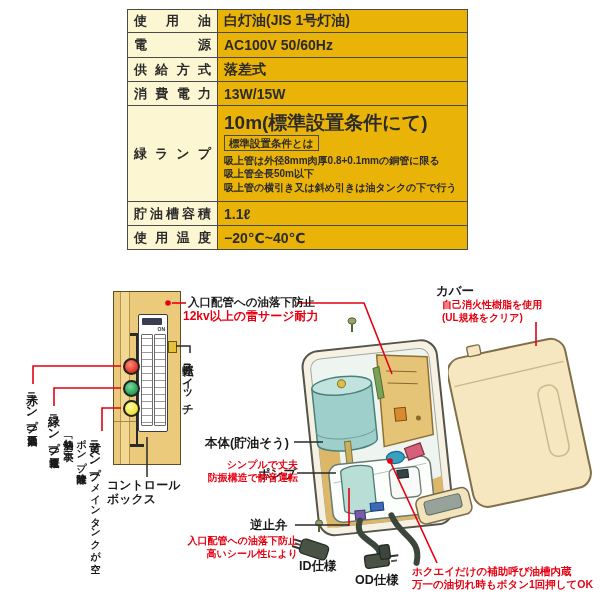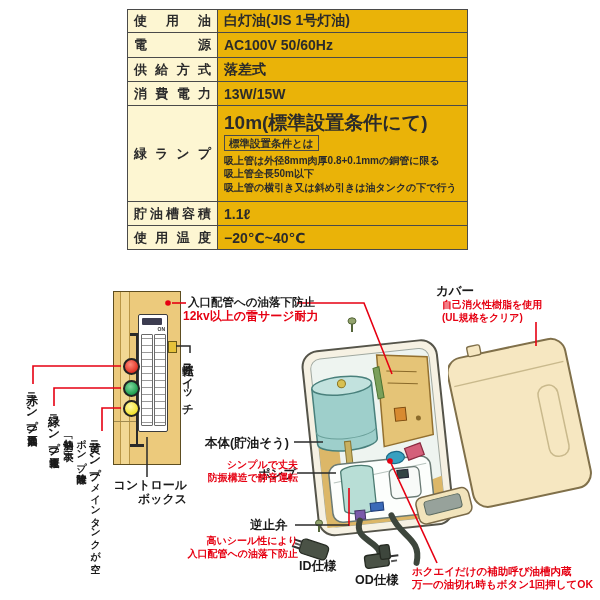--- a/index.html
+++ b/index.html
@@ -222,37 +222,37 @@
   </div>
   <div class="vtext" style="position:absolute;left:45px;top:406px">
     <span style="font-size:12px">緑ランプ</span><span style="font-size:10px">(正常運転)</span>
   </div>
   <div class="ylamp">
     <div class="vline"><span style="font-size:12px">黄ランプ</span><span>(メインタンクが空、</span></div>
     <div class="vline">ポンプ故障時、</div>
     <div class="vline">「油切れ」表示)</div>
   </div>
 
-  <div class="lab" style="left:107px;top:478px;width:80px;text-align:right;font-size:12px;line-height:14px">
+  <div class="lab" style="left:107px;top:478px;width:80px;text-align:left;font-size:12px;line-height:14px">
     <div>コントロール</div>
     <div>ボックス</div>
   </div>
 
   <div class="lab" style="left:205px;top:435px;font-size:12.5px">本体(貯油そう)</div>
 
   <div class="lab" style="left:258px;top:466px;font-size:12.5px">ポンプ</div>
   <div class="note2 alignR" style="left:190px;top:459px;width:108px">
     <div>シンプルで丈夫</div>
     <div>防振構造で静音運転</div>
   </div>
 
   <div class="lab" style="left:250px;top:517px;font-size:12.5px">逆止弁</div>
   <div class="note2 alignR" style="left:182px;top:535px;width:116px">
+    <div>入口配管への油落下防止</div>
     <div>高いシール性により</div>
-    <div>入口配管への油落下防止</div>
   </div>
 
   <div class="lab" style="left:299px;top:558px;font-size:12.5px">ID仕様</div>
   <div class="lab" style="left:355px;top:572px;font-size:12.5px">OD仕様</div>
 
   <div class="note2" style="left:412px;top:565px;font-size:10.5px;line-height:13px">
     <div>ホクエイだけの補助呼び油槽内蔵</div>
     <div>万一の油切れ時もボタン1回押してOK</div>
   </div>
 

